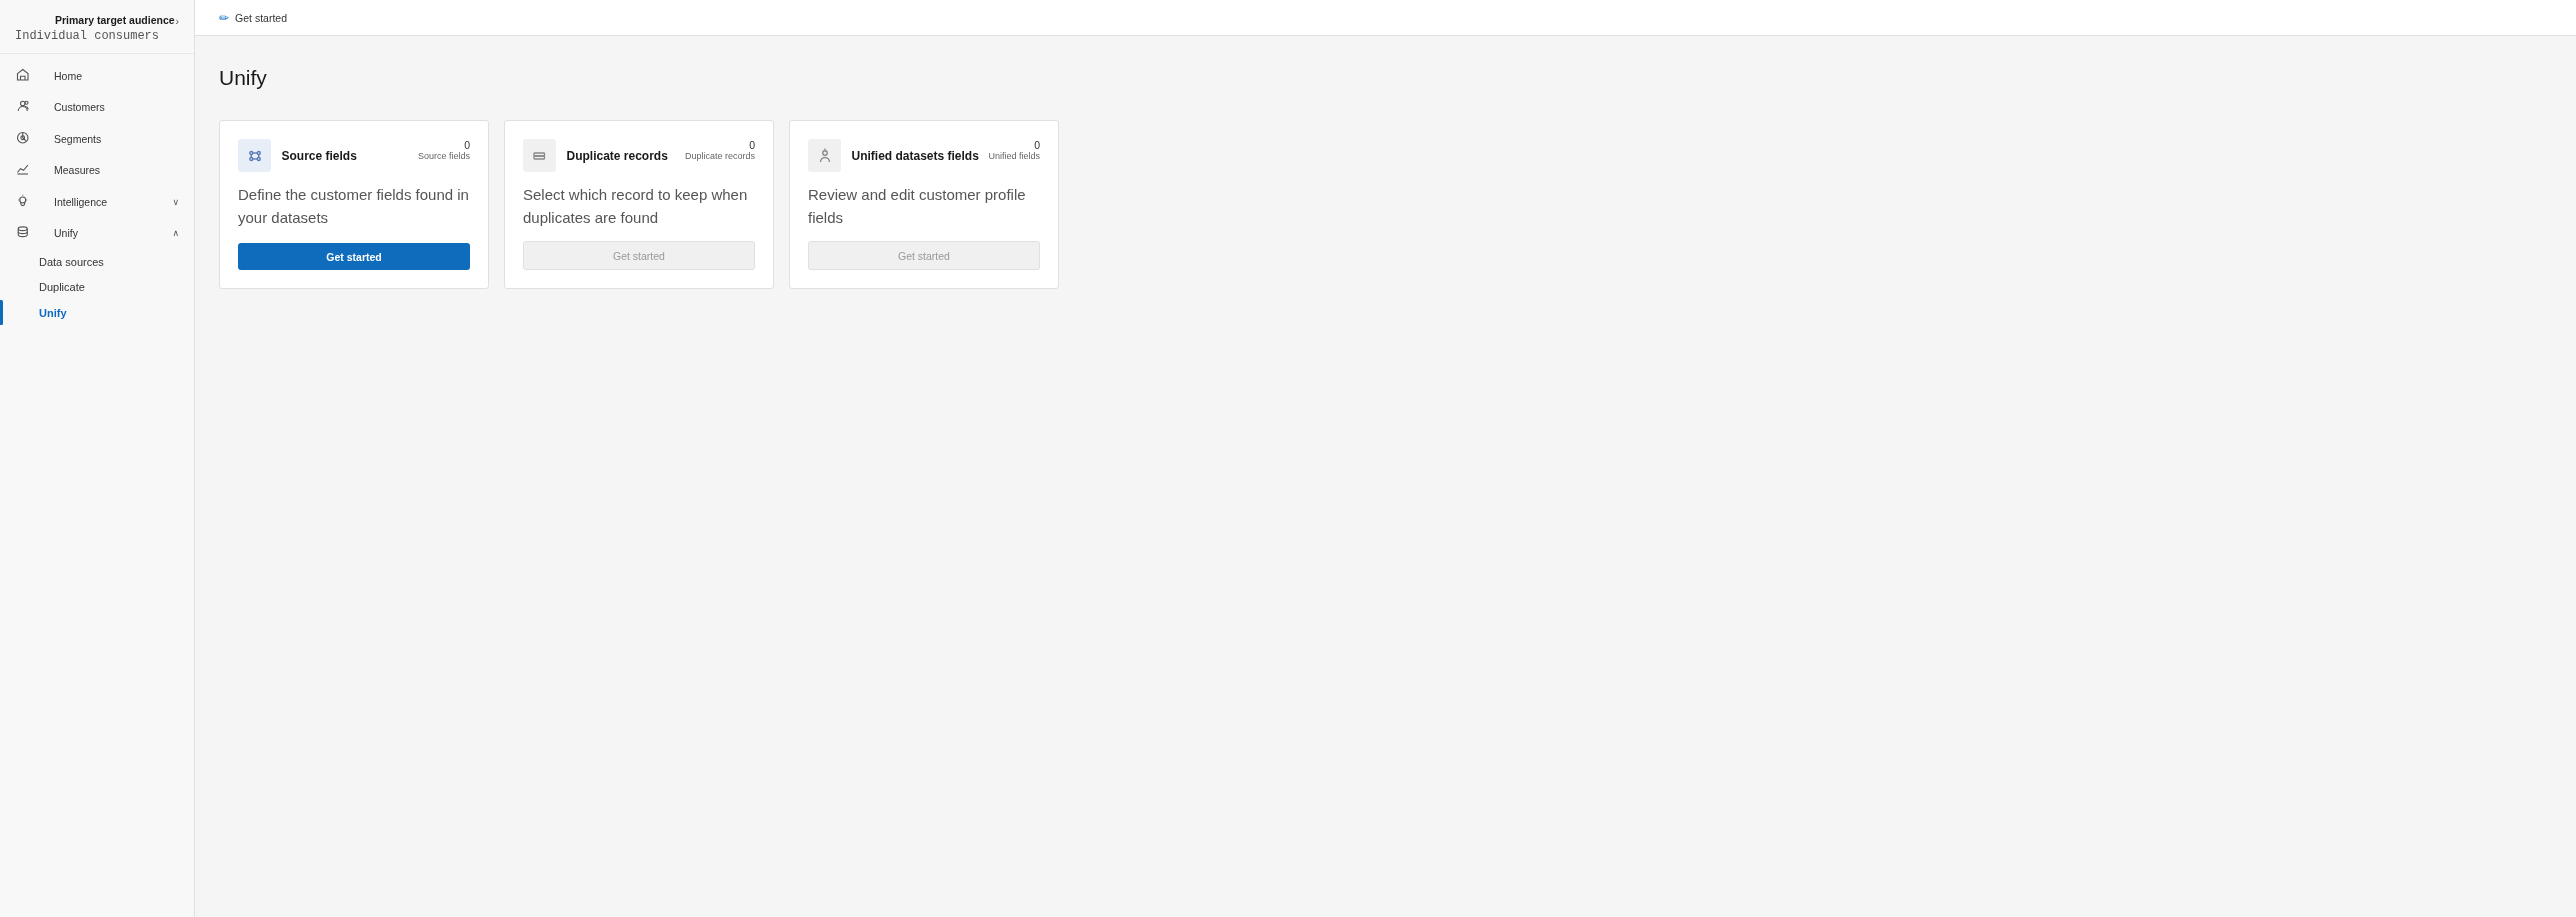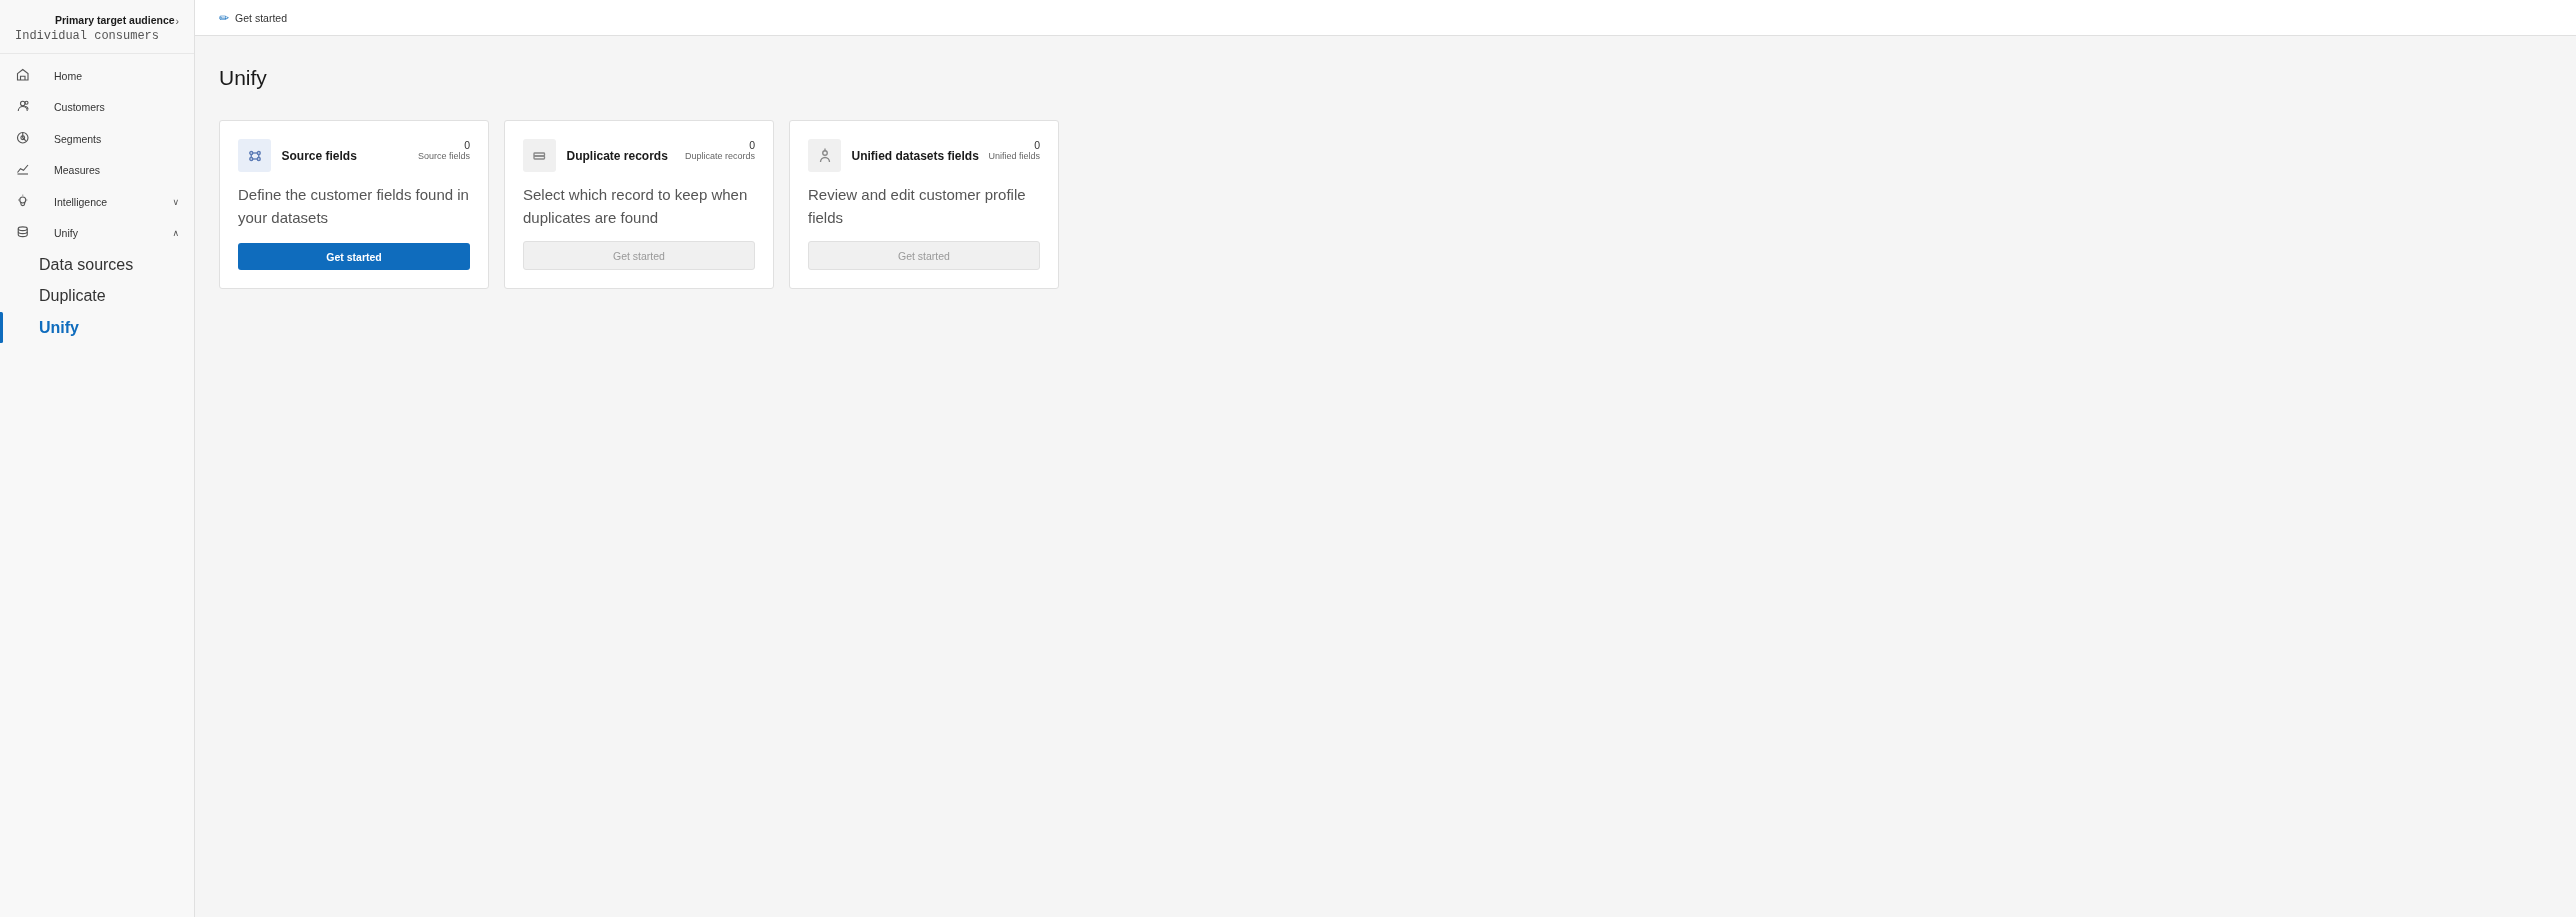--- a/index.html
+++ b/index.html
@@ -83,21 +83,21 @@
     }
     .nav-item-label { flex: 1; }
     .nav-item-chevron { font-size: 9px; color: #555; }
 
     .nav-sub-item {
       display: flex;
       align-items: center;
       padding: 6.7px 15px 6.7px 39px;
       cursor: pointer;
       color: #333;
-      font-size: 16px;
+      font-size: 11px;
       position: relative;
     }
     .nav-sub-item.active {
       font-weight: 600;
       color: #0f6cbd;
     }
     .nav-sub-item.active::before {
       content: '';
       position: absolute;
       left: 0;

